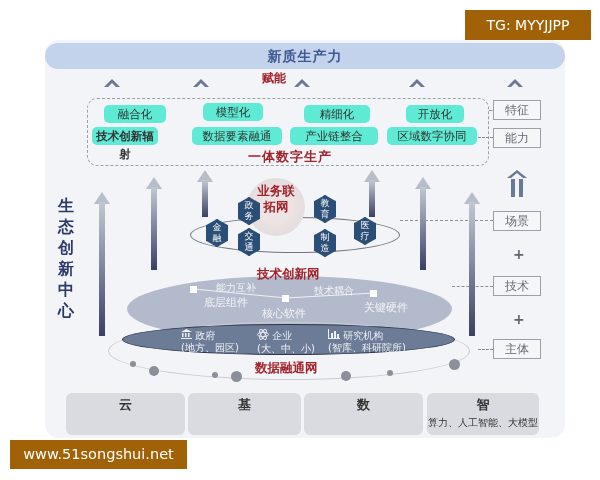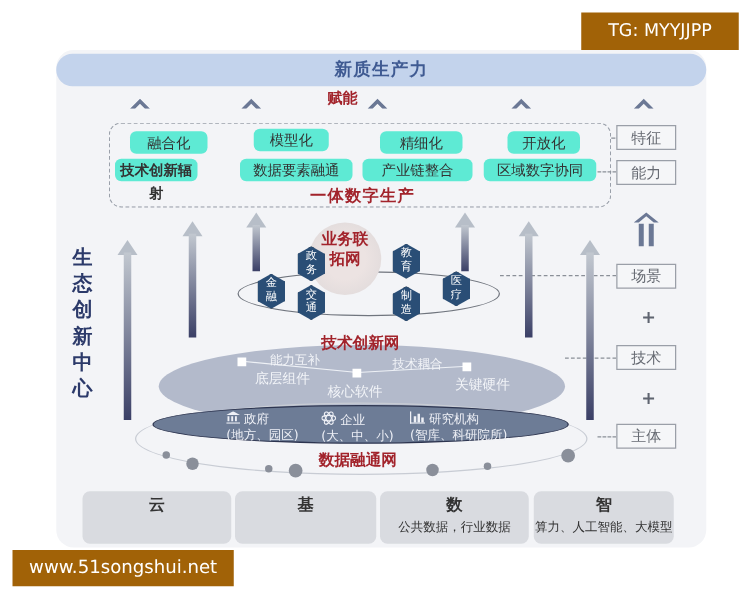--- a/index.html
+++ b/index.html
@@ -232,20 +232,19 @@
 <div class="abs data-title">数据融通网</div>
 
 <div class="abs base-card" style="left:66px;width:119px;">
   <div class="t">云</div>
 </div>
 <div class="abs base-card" style="left:188px;width:113px;">
   <div class="t">基</div>
 </div>
 <div class="abs base-card" style="left:304px;width:119px;">
   <div class="t">数</div>
-  <div class="s">公共数据，行业数据</div>
 </div>
 <div class="abs base-card" style="left:427px;width:112px;">
   <div class="t">智</div>
   <div class="s">算力、人工智能、大模型</div>
 </div>
 
 <div class="abs wm wm-url">www.51songshui.net</div>
 
 </body></html>

